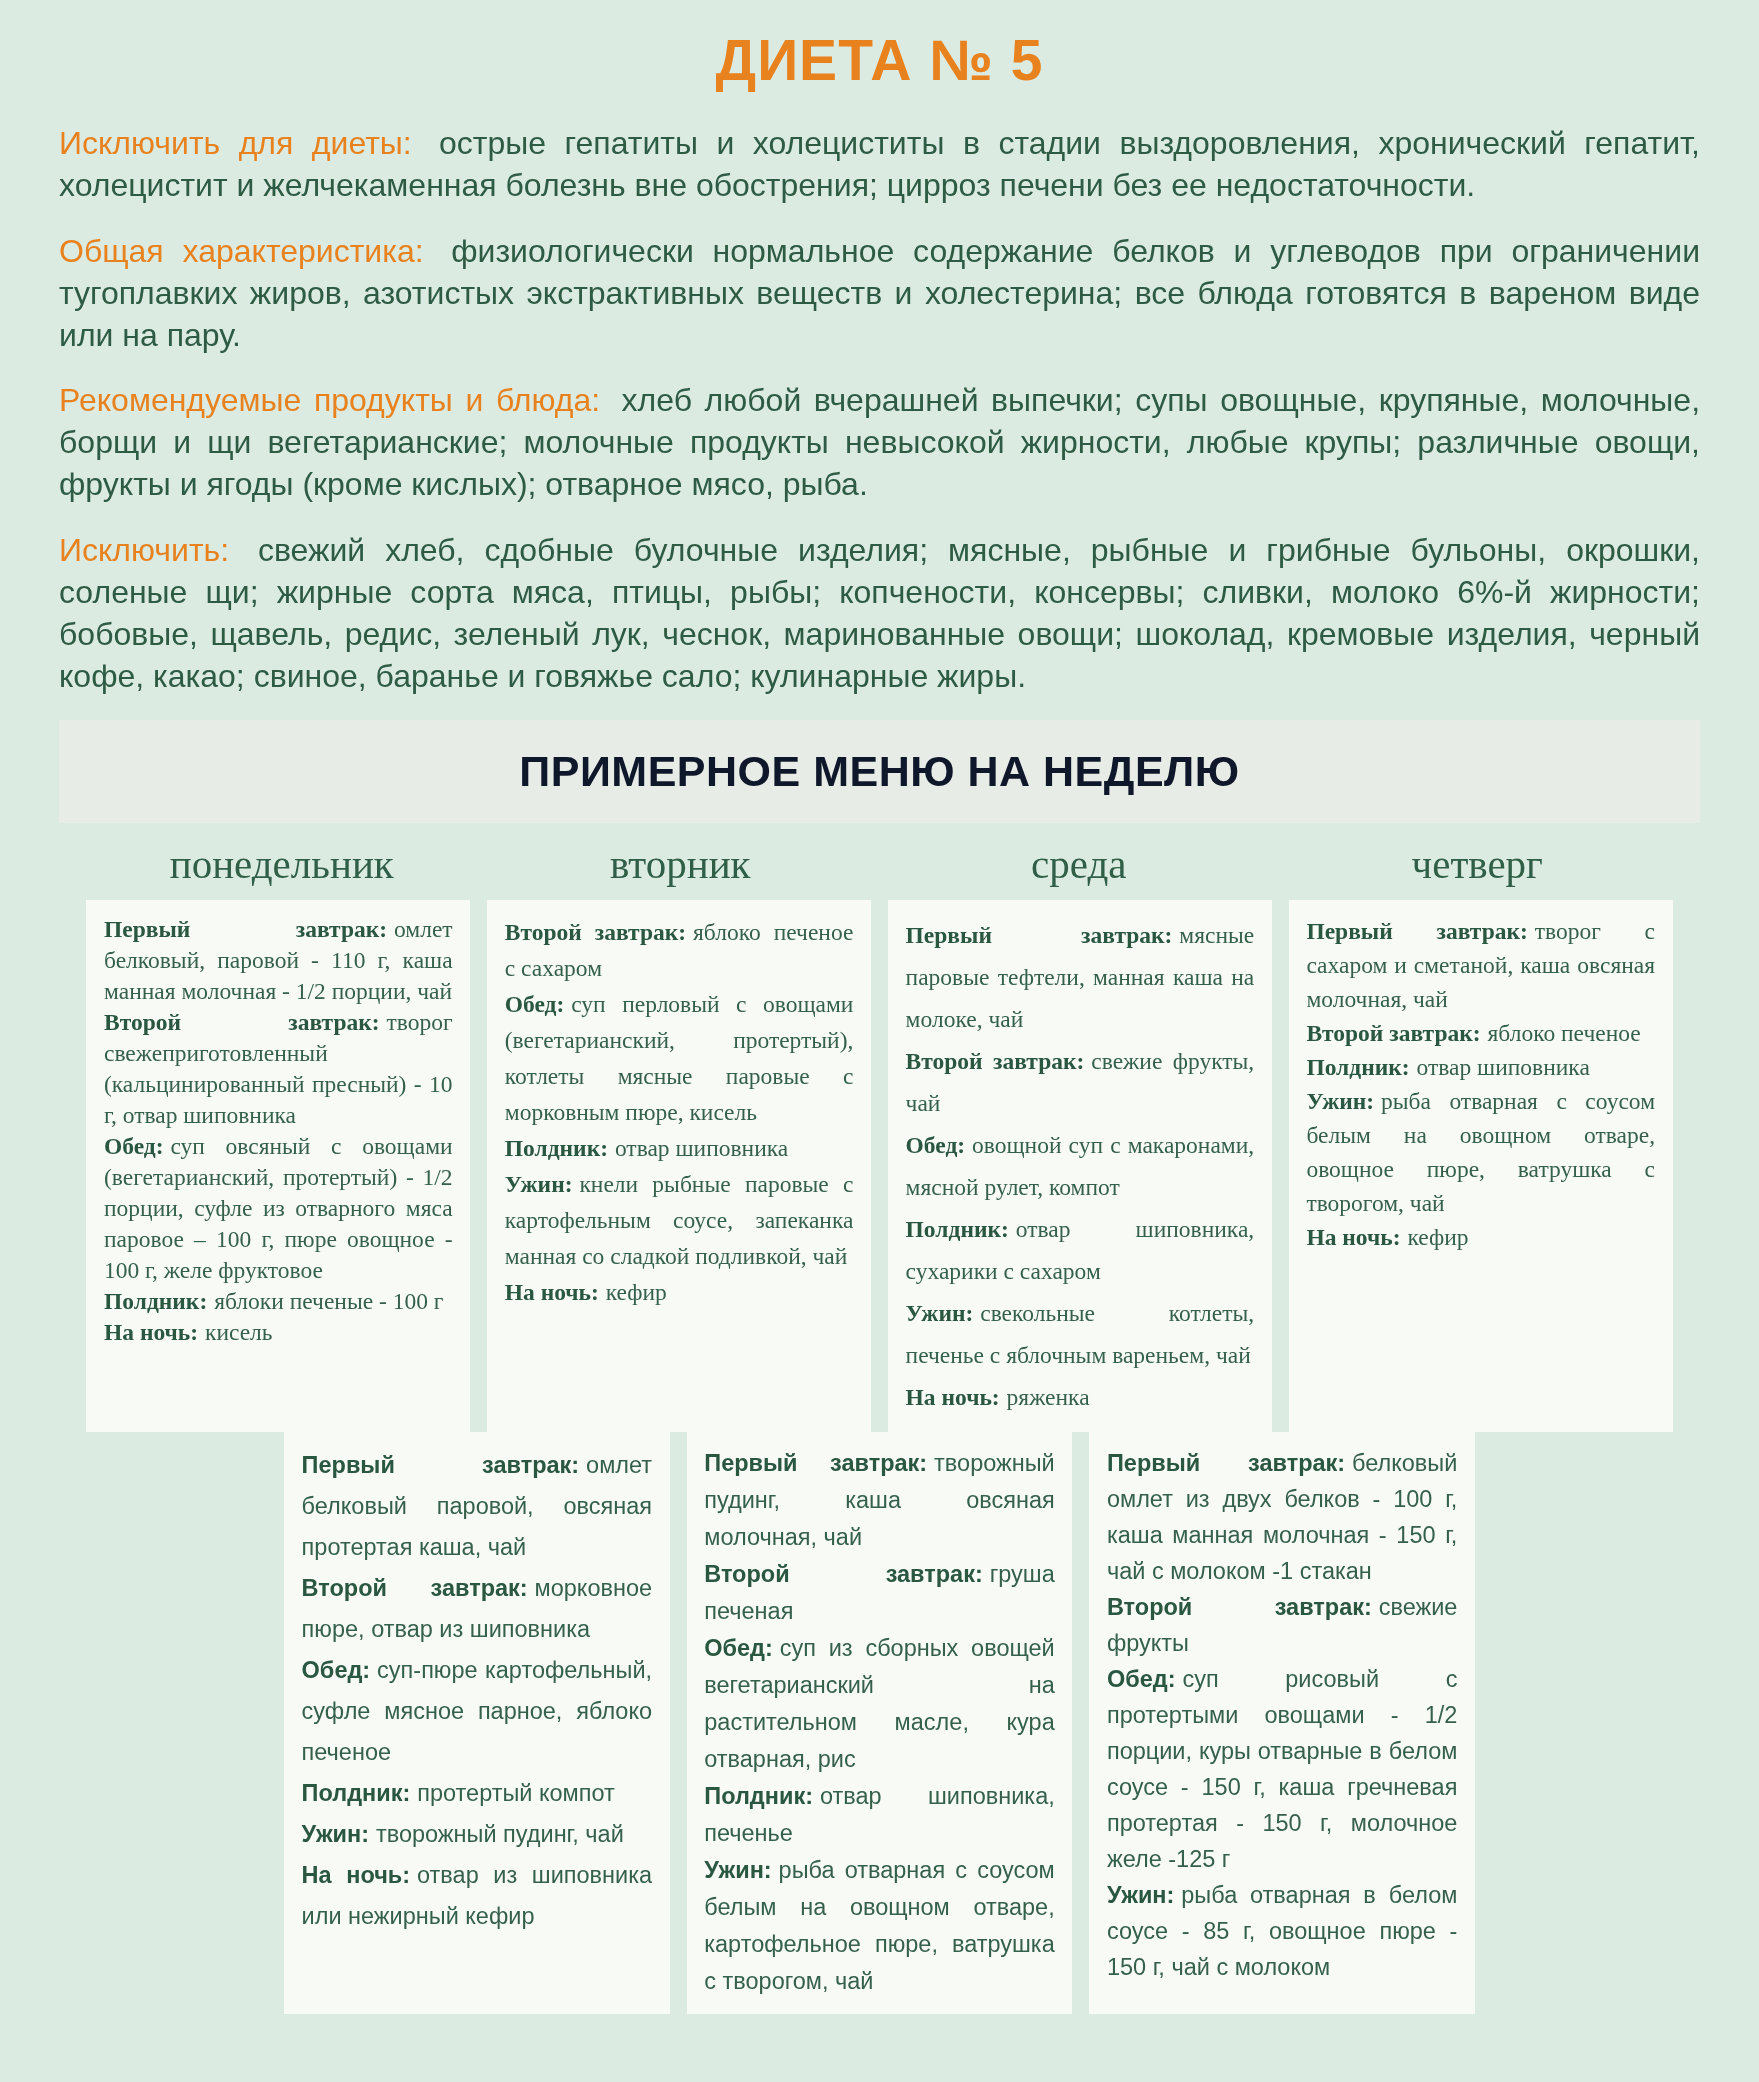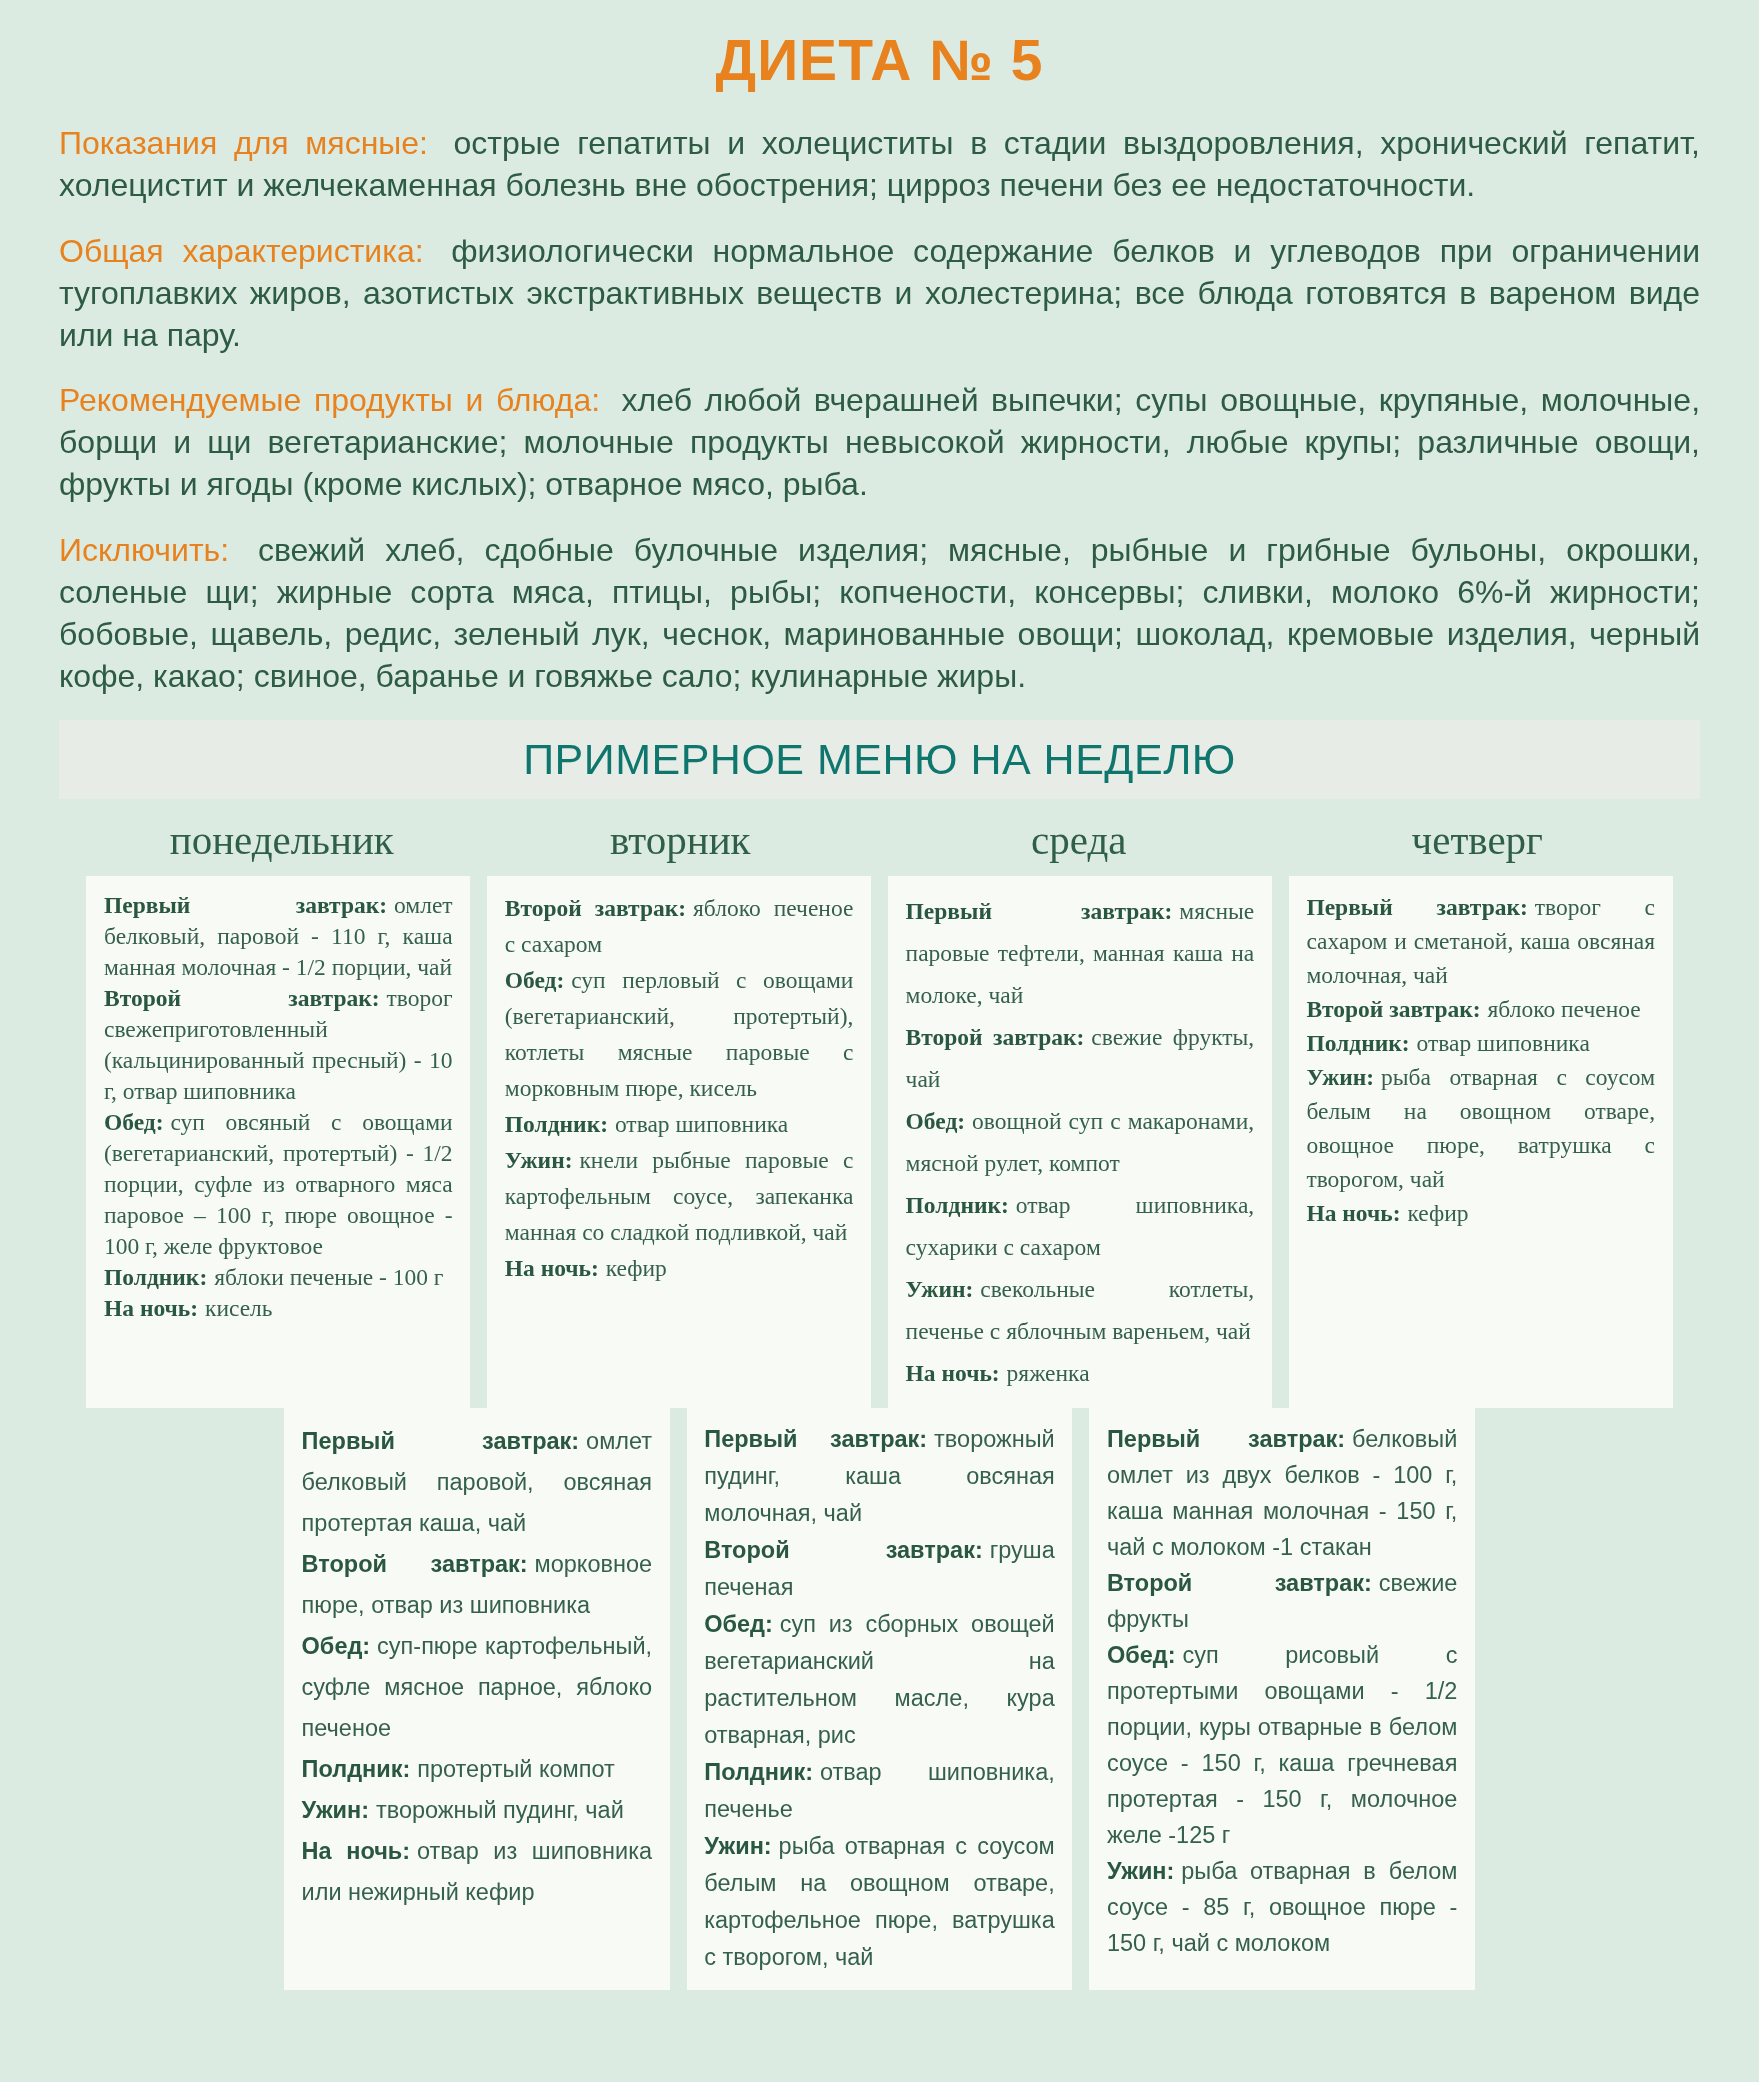--- a/index.html
+++ b/index.html
@@ -31,23 +31,23 @@
   .intro-label { color: #e8821e; padding-right: 8.8px; }
 
   .menu-band {
     background: #e7ece6;
     text-align: center;
     padding: 14.7px 9.8px;
     margin-top: 7.8px;
   }
   .menu-title {
     font-size: 43px;
-    font-weight: 400;
-    color: #0f766e;
-    margin: 0;
+    font-weight: 700;
+    color: #0f172a;
+    margin: 12px;
     letter-spacing: 0.5px;
   }
 
   .day-names { display: grid; gap: 7.8px; margin: 17.6px 27.4px 11.8px; }
   .cols4 { grid-template-columns: repeat(4, 1fr); font-family: Liberation Serif, serif; }
   .cols3 { grid-template-columns: repeat(3, 1fr); }
   .day-name { text-align: center; font-size: 41px; color: #2f5f47; }
 
   .cards { display: grid; gap: 17px; margin: 0 27.4px; }
 
@@ -74,21 +74,21 @@
 </style>
 </head>
 <body>
 
 <div class="page">
 
   <h1 class="title">ДИЕТА № 5</h1>
 
   <div>
     <p class="intro-p">
-      <span class="intro-label">Показания для мясные:</span>
+      <span class="intro-label">Исключить для диеты:</span>
       <span>острые гепатиты и холециститы в стадии выздоровления, хронический гепатит, холецистит и желчекаменная болезнь вне обострения; цирроз печени без ее недостаточности.</span>
     </p>
     <p class="intro-p">
       <span class="intro-label">Общая характеристика:</span>
       <span>физиологически нормальное содержание белков и углеводов при ограничении тугоплавких жиров, азотистых экстрактивных веществ и холестерина; все блюда готовятся в вареном виде или на пару.</span>
     </p>
     <p class="intro-p">
       <span class="intro-label">Рекомендуемые продукты и блюда:</span>
       <span>хлеб любой вчерашней выпечки; супы овощные, крупяные, молочные, борщи и щи вегетарианские; молочные продукты невысокой жирности, любые крупы; различные овощи, фрукты и ягоды (кроме кислых); отварное мясо, рыба.</span>
     </p>

